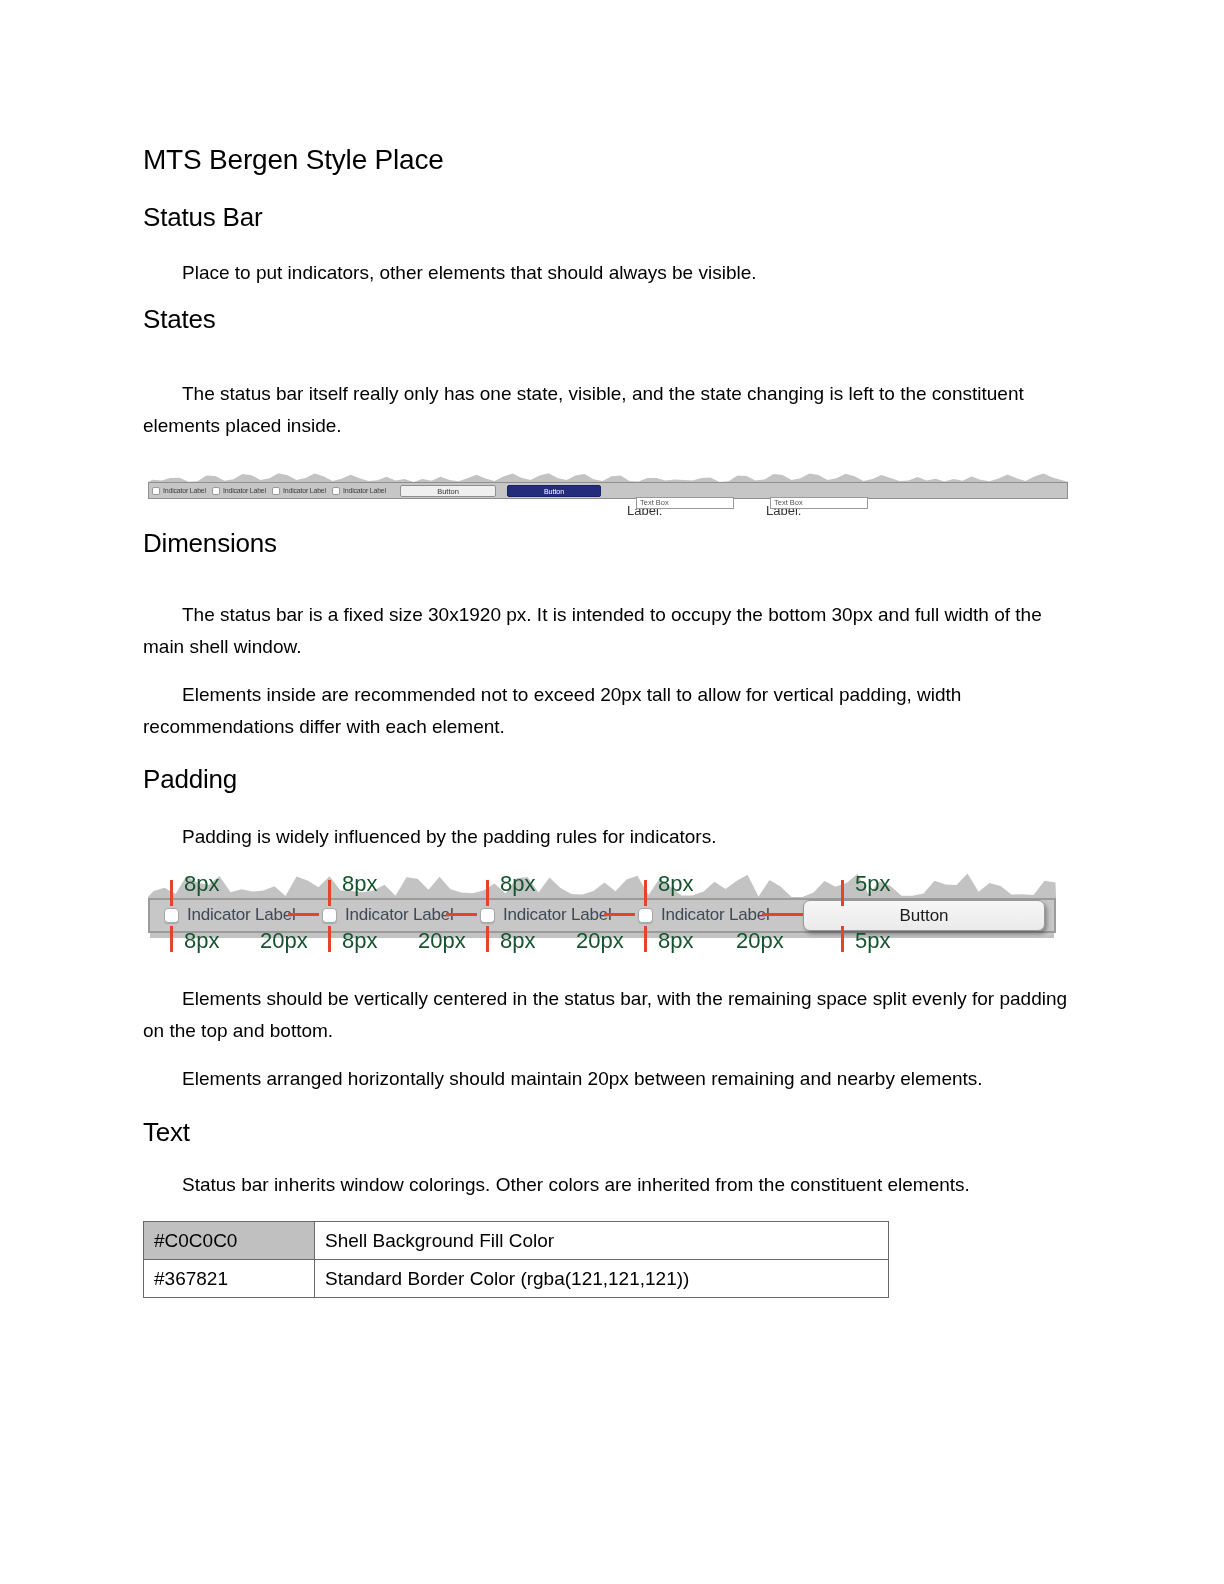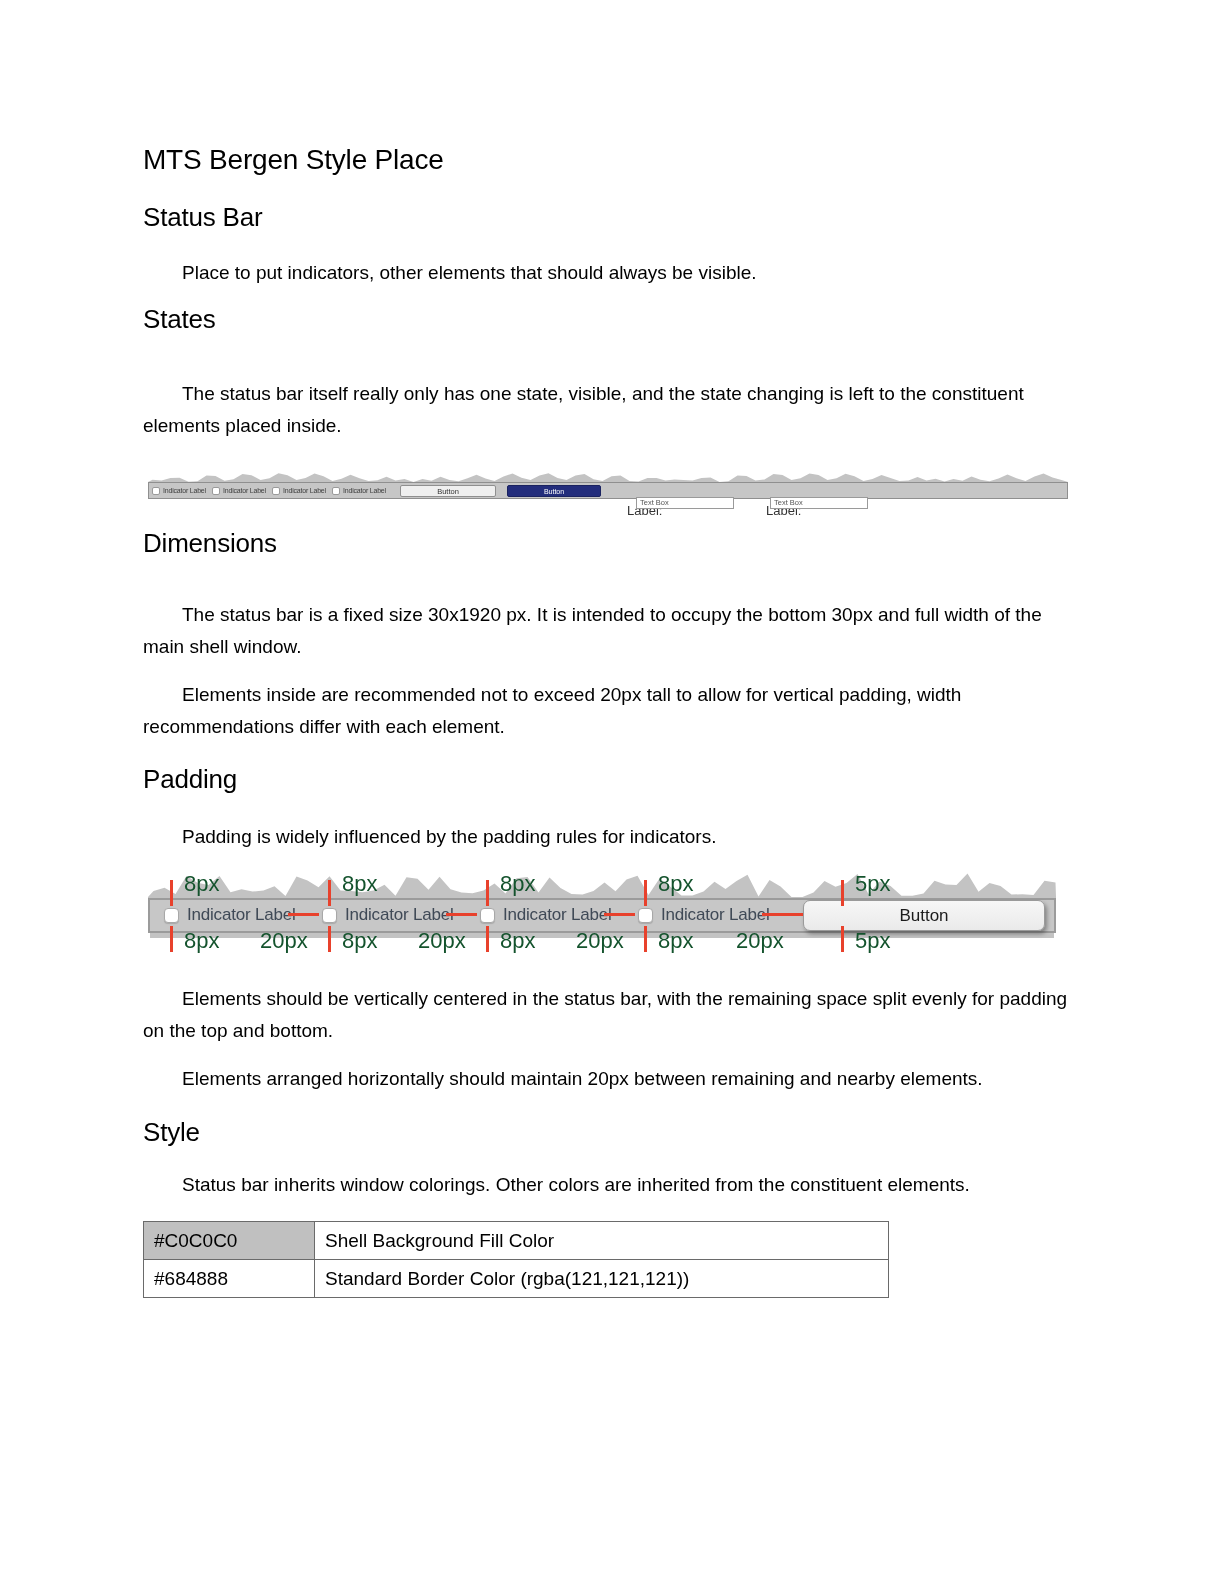--- a/index.html
+++ b/index.html
@@ -176,29 +176,29 @@
     <span class="red" style="left:112px;top:62px">20px</span>
     <span class="red" style="left:270px;top:62px">20px</span>
     <span class="red" style="left:428px;top:62px">20px</span>
     <span class="red" style="left:588px;top:62px">20px</span>
     <span class="red" style="left:707px;top:62px">5px</span>
   </div>
 
   <p class="body indent mt-p6">Elements should be vertically centered in the status bar, with the remaining space split evenly for padding on the top and bottom.</p>
   <p class="body indent mt-p7">Elements arranged horizontally should maintain 20px between remaining and nearby elements.</p>
 
-  <h2 class="doc-h2 mt-h2-color">Style</h2>
+  <h2 class="doc-h2 mt-h2-color">Text</h2>
   <p class="body block-indent mt-p8">Status bar inherits window colorings. Other colors are inherited from the constituent elements.</p>
 
   <table class="color-table mt-table">
     <tbody>
         <tr class="row-shell">
       <td class="hexcol">#C0C0C0</td>
       <td>Shell Background Fill Color</td>
     </tr>
     <tr>
-      <td class="hexcol">#684888</td>
+      <td class="hexcol">#367821</td>
       <td>Standard Border Color (rgba(121,121,121))</td>
     </tr>
   </tbody>
     </table>
 
 </div>
 
 </body></html>

